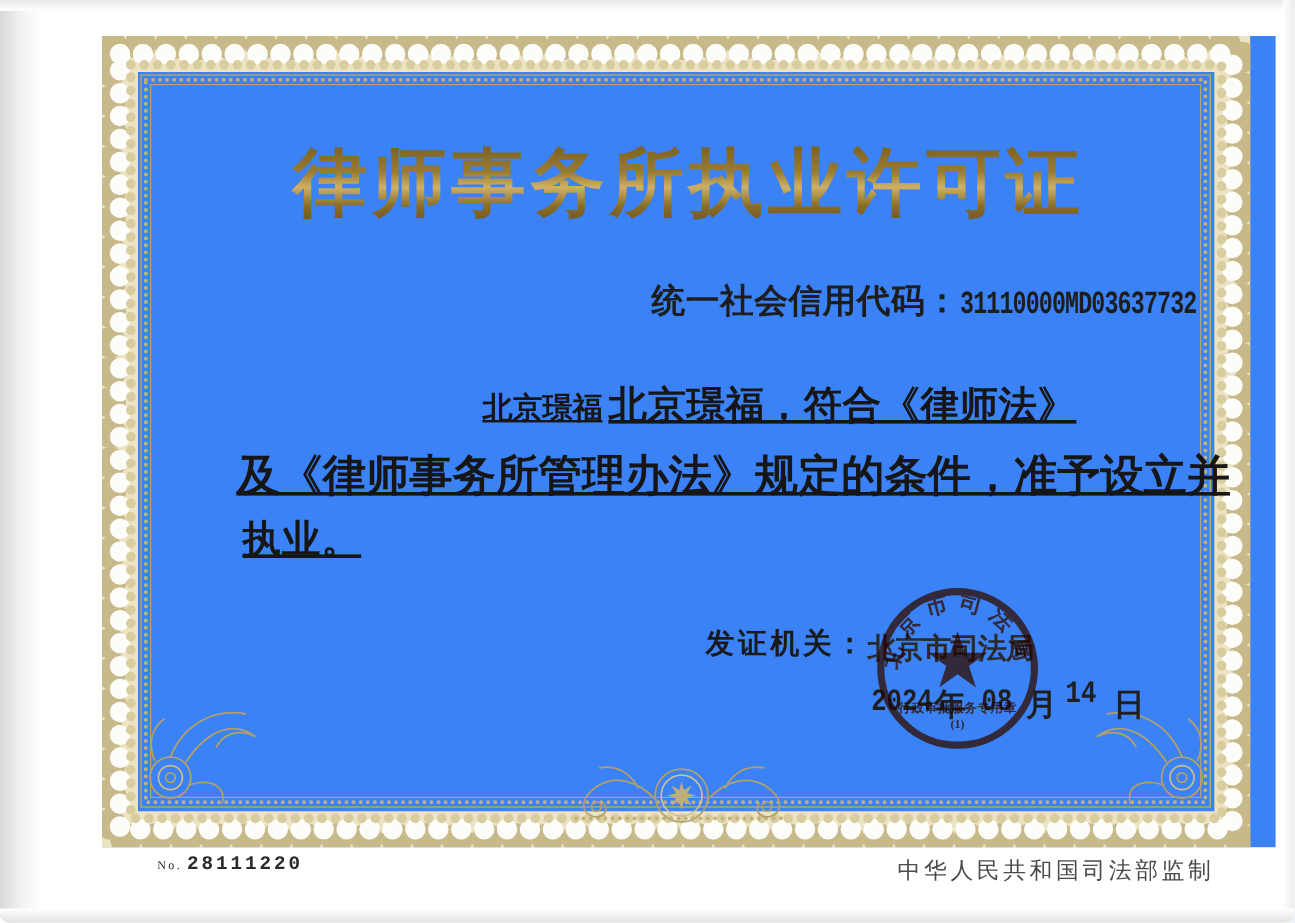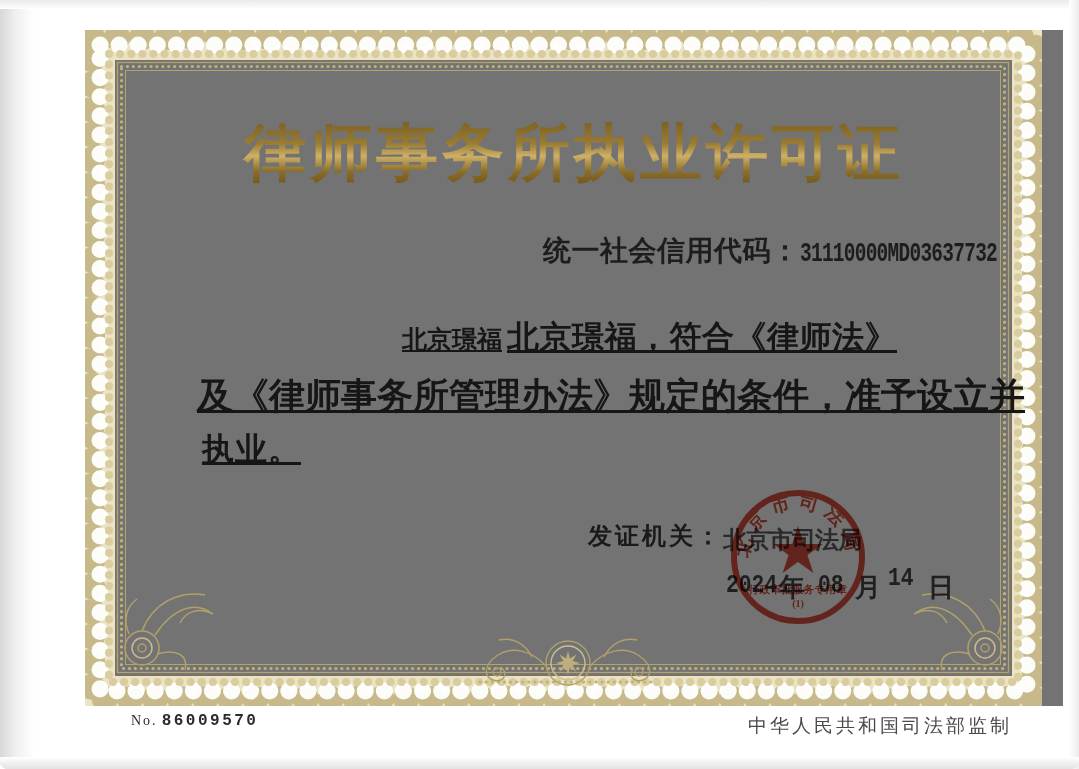--- a/index.html
+++ b/index.html
@@ -13,21 +13,21 @@
   .shadow-left{position:absolute;left:0;top:0;bottom:0;width:34px;
     background:linear-gradient(90deg,#d8d8d8 0%,#efefef 45%,#ffffff 100%);border-radius:8px 0 0 8px;}
   .shadow-top{position:absolute;left:0;right:0;top:0;height:9px;
     background:linear-gradient(180deg,#e9e9e9,#ffffff);}
   .shadow-right{position:absolute;right:0;top:0;bottom:0;width:10px;
     background:linear-gradient(270deg,#ececec,#ffffff);}
   .shadow-bottom{position:absolute;left:0;right:0;bottom:0;height:12px;
     background:linear-gradient(0deg,#e2e2e2,#ffffff);border-radius:0 0 8px 8px;}
 
   
-  .cert{position:absolute;left:85px;top:30px;width:978px;height:676px;background:#737373;}
+  .cert{position:absolute;left:85px;top:30px;width:978px;height:676px;background:#3b82f6;}
   .frame-svg{position:absolute;left:0;top:0;width:957px;height:676px;}
 
   
   .title{
     position:absolute;left:0;right:0;top:92px;text-align:center;
     font-size:62px;font-weight:700;letter-spacing:4px;line-height:1.0;
     color:#96782f;
     font-family:"Liberation Serif", serif;
     text-shadow:0 1px 1px rgba(120,90,20,.35);
   }
@@ -73,21 +73,21 @@
   .d-month-u{left:770px;}
   .d-day{left:803px;top:533px;}
   .d-day-u{left:843px;}
 
   
   .seal{position:absolute;left:628px;top:442px;width:170px;height:170px;
     mix-blend-mode:multiply;opacity:.92;}
 
   
   .serial{position:absolute;left:131px;top:711px;white-space:nowrap;color:#2b2b2b;}
-  .serial-prefix{font-size:14px;letter-spacing:2px;text-align:right;}
+  .serial-prefix{font-size:10px;letter-spacing:2px;text-align:right;}
   .serial-num{font-family:"Liberation Mono", monospace;font-size:16px;font-weight:700;letter-spacing:2.5px;}
   .ministry{position:absolute;left:748px;top:713px;font-size:19px;letter-spacing:3px;
     color:#4a4a4a;white-space:nowrap;}
 </style>
 </head>
 <body>
 
 <div class="page">
   <div class="shadow-left"></div>
   <div class="shadow-top"></div>
@@ -165,16 +165,16 @@
       <text font-size="19" font-weight="bold" fill="#d5402c" letter-spacing="7" font-family="Liberation Serif, serif">
         <textPath href="#sealArcPath" startOffset="50%" text-anchor="middle">北京市司法局</textPath>
       </text>
       <text x="0" y="36" text-anchor="middle" font-size="10.5" font-weight="bold" fill="#d5402c" letter-spacing="0.5" font-family="Liberation Serif, serif">行政审批服务专用章</text>
       <text x="0" y="50" text-anchor="middle" font-size="10" font-weight="bold" fill="#d5402c" font-family="Liberation Serif, serif">(1)</text>
     </svg>
   </div>
 
   <div class="serial">
     <span class="serial-prefix">No.</span>
-    <span class="serial-num">86009570</span>
+    <span class="serial-num">28111220</span>
   </div>
   <div class="ministry">中华人民共和国司法部监制</div>
 </div>
 
 </body></html>

